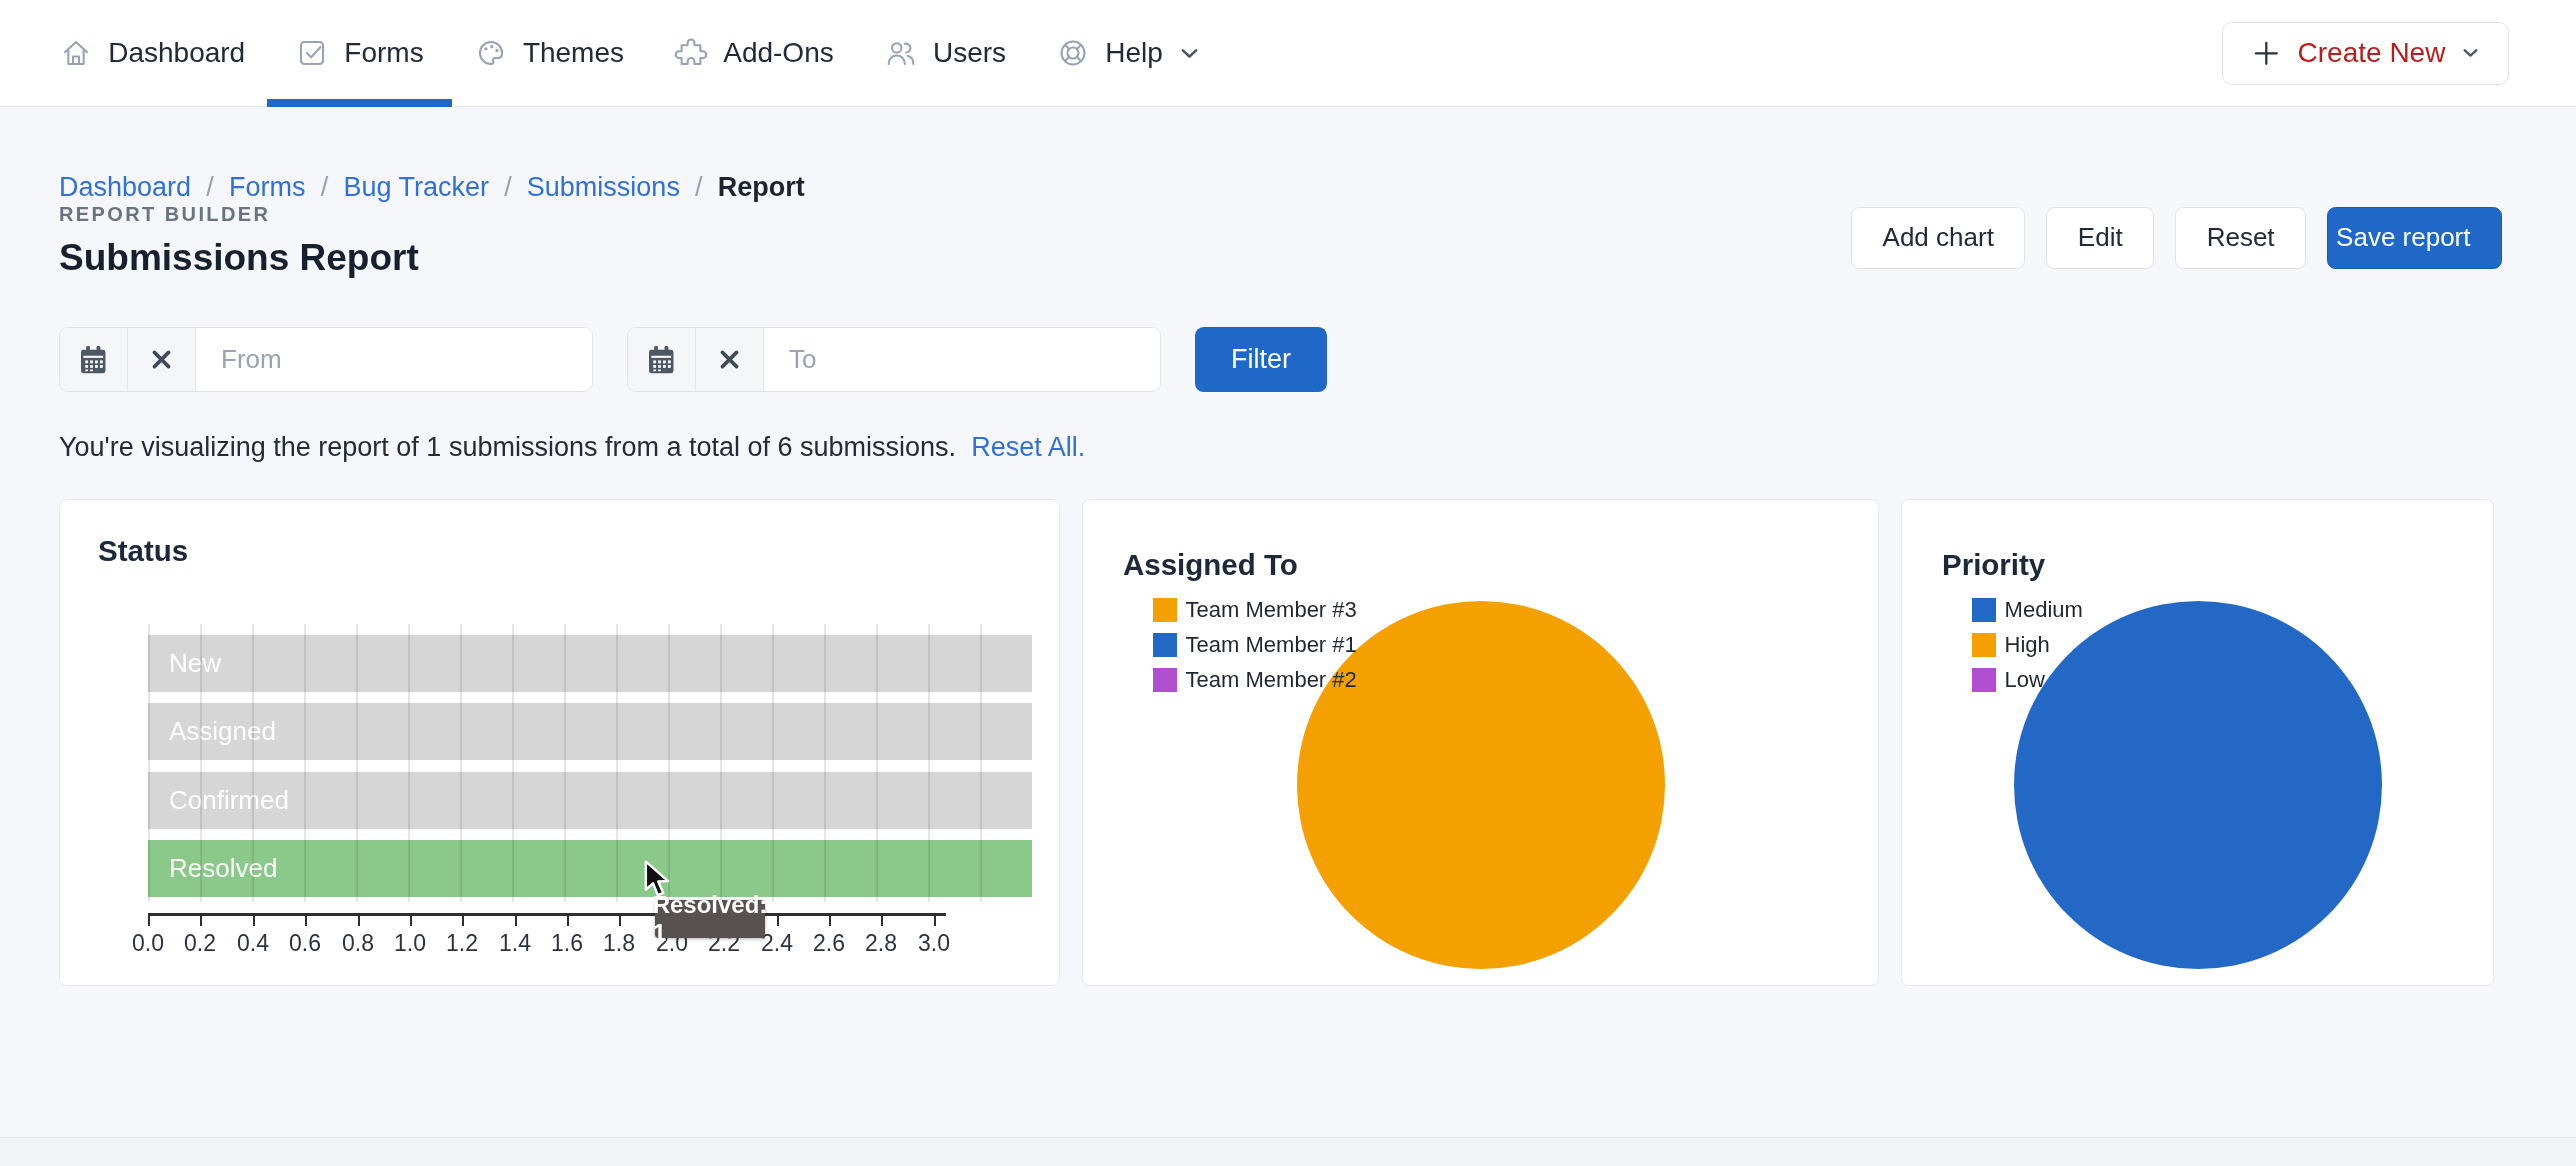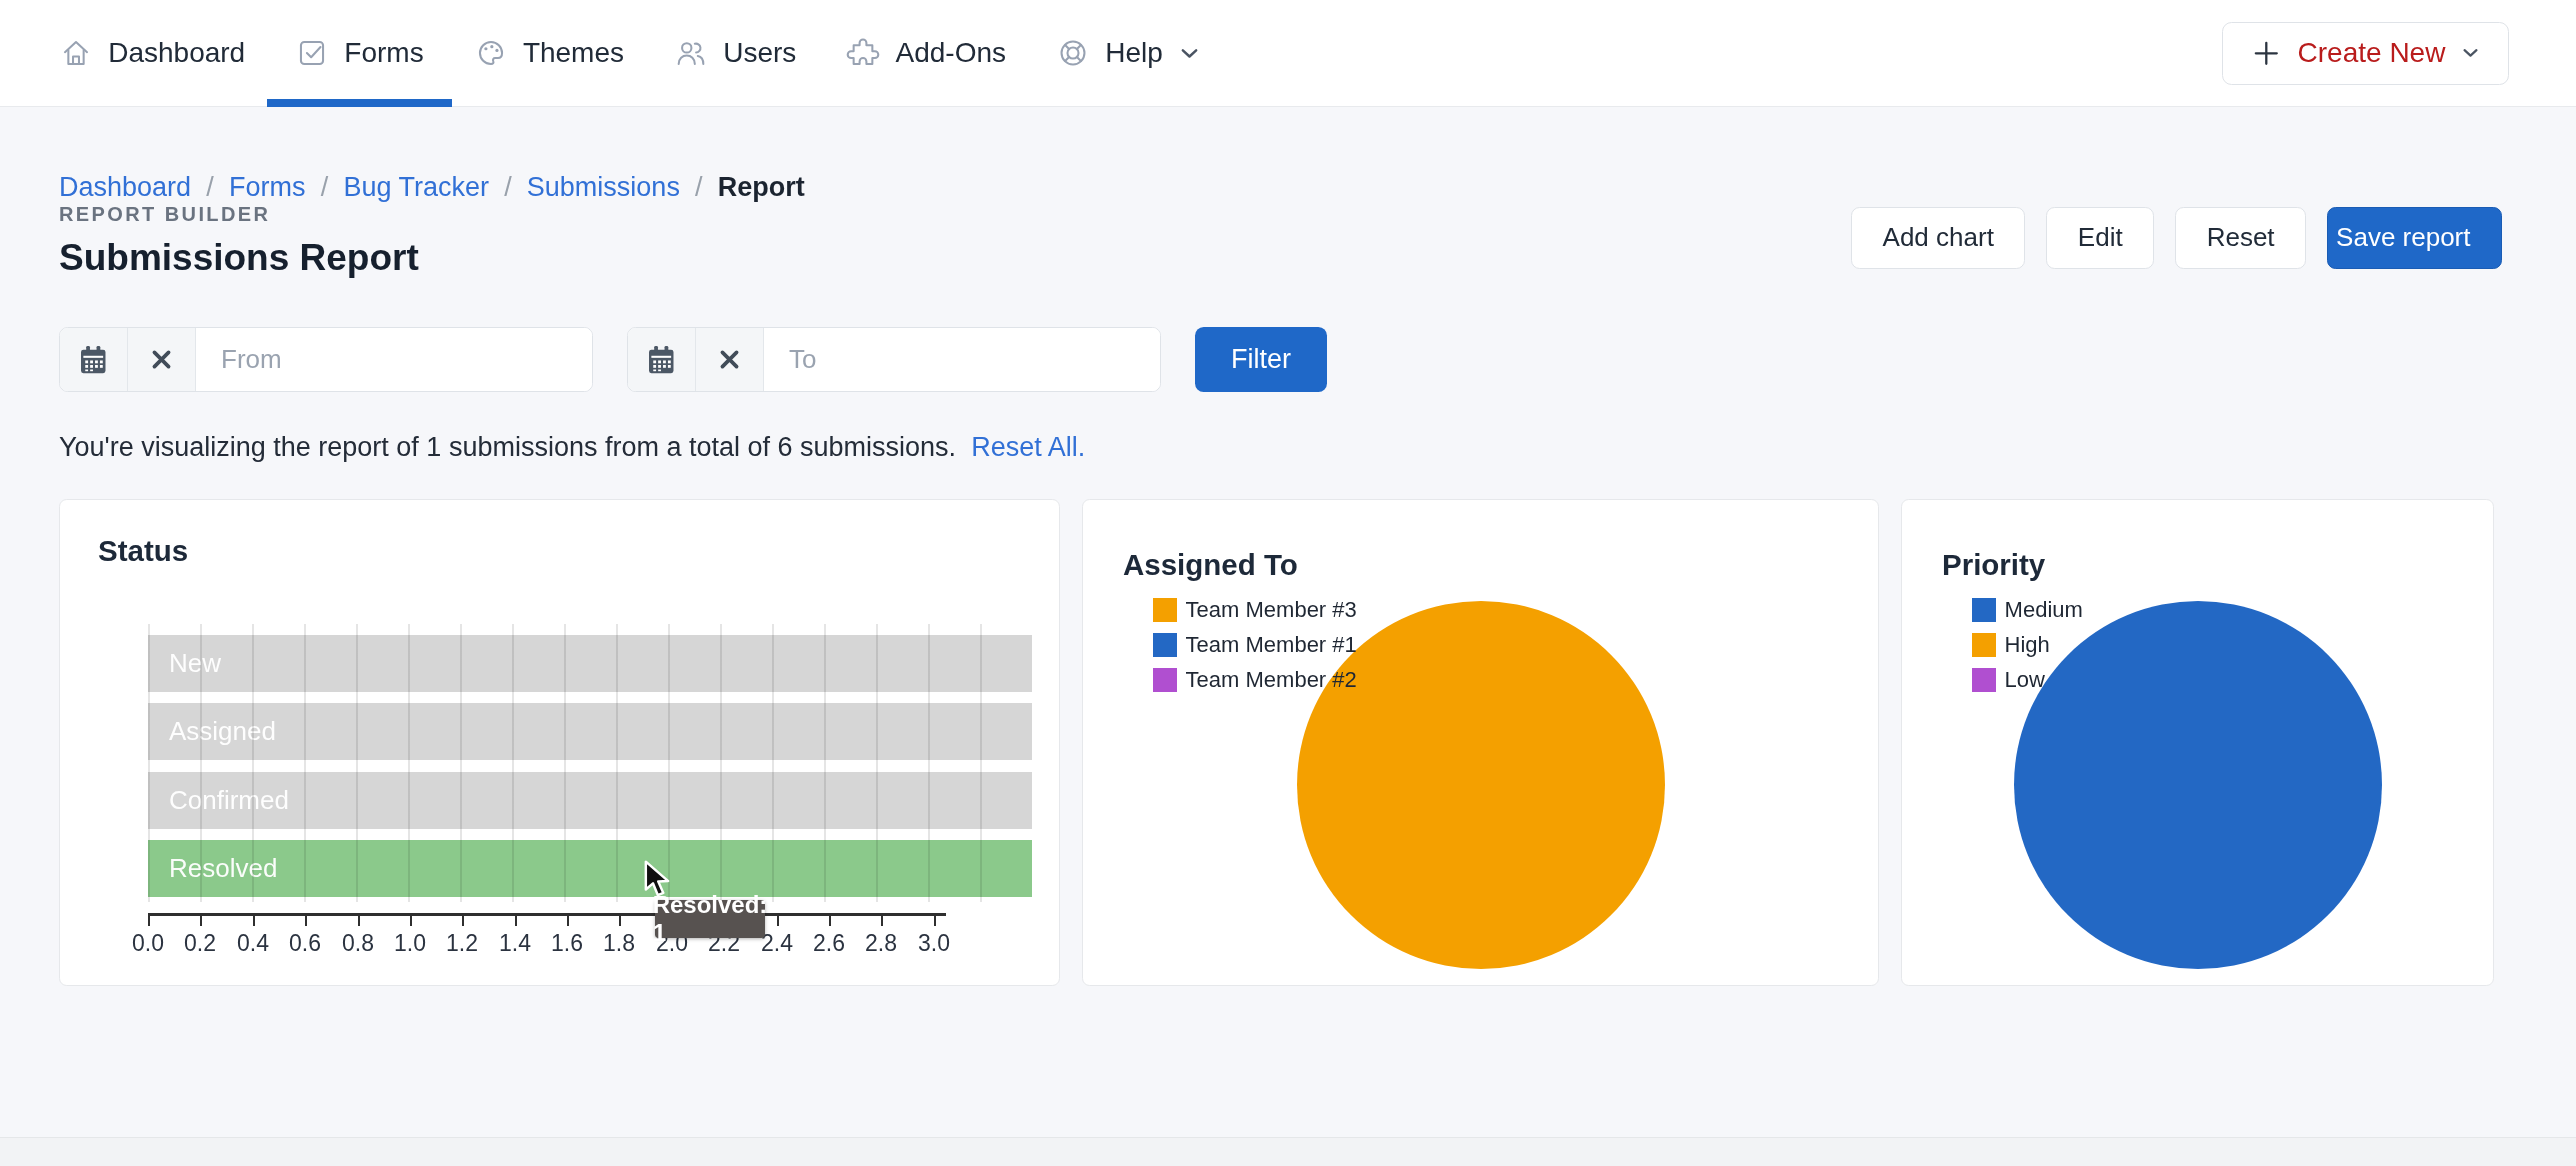--- a/index.html
+++ b/index.html
@@ -159,36 +159,36 @@
           <circle cx="21" cy="12.5" r="1.9" fill="#98a2b2" stroke="none"></circle>
           <circle cx="27" cy="17" r="1.9" fill="#98a2b2" stroke="none"></circle>
         </svg>
       </span>
       <span class="nav-label">Themes</span>
     </div>
 
     <div class="nav-item">
       <span class="nav-icon">
         <svg width="34" height="34" viewBox="0 0 40 40" fill="none" stroke="#98a2b2" stroke-width="2.4" stroke-linecap="round" stroke-linejoin="round">
+          <path d="M16 8 a4 4 0 0 1 8 0 v3 h7 v7 h3 a4 4 0 0 1 0 8 h-3 v7 h-7 v-3 a4 4 0 0 0 -8 0 v3 H9 v-7 H6 a4 4 0 0 1 0 -8 h3 v-7 h7 z"></path>
+        </svg>
+      </span>
+      <span class="nav-label">Add-Ons</span>
+    </div>
+
+    <div class="nav-item">
+      <span class="nav-icon">
+        <svg width="34" height="34" viewBox="0 0 40 40" fill="none" stroke="#98a2b2" stroke-width="2.4" stroke-linecap="round" stroke-linejoin="round">
           <circle cx="15" cy="14" r="5.5"></circle>
           <path d="M5.5 33 c0 -6.5 4.5 -10 9.5 -10 s9.5 3.5 9.5 10"></path>
           <path d="M24.5 9.2 a5.2 5.2 0 1 1 1.5 10.2"></path>
           <path d="M28 23.5 c4.5 0.8 6.5 4.7 6.5 9.5"></path>
         </svg>
       </span>
       <span class="nav-label">Users</span>
-    </div>
-
-    <div class="nav-item">
-      <span class="nav-icon">
-        <svg width="34" height="34" viewBox="0 0 40 40" fill="none" stroke="#98a2b2" stroke-width="2.4" stroke-linecap="round" stroke-linejoin="round">
-          <path d="M16 8 a4 4 0 0 1 8 0 v3 h7 v7 h3 a4 4 0 0 1 0 8 h-3 v7 h-7 v-3 a4 4 0 0 0 -8 0 v3 H9 v-7 H6 a4 4 0 0 1 0 -8 h3 v-7 h7 z"></path>
-        </svg>
-      </span>
-      <span class="nav-label">Add-Ons</span>
     </div>
 
     <div class="nav-item">
       <span class="nav-icon">
         <svg width="34" height="34" viewBox="0 0 40 40" fill="none" stroke="#98a2b2" stroke-width="2.4" stroke-linecap="round">
           <circle cx="20" cy="20" r="13.5"></circle>
             <circle cx="20" cy="20" r="6.5"></circle>
           <path d="M24.6 15.4 L29.3 10.7 M24.6 24.6 L29.3 29.3 M15.4 24.6 L10.7 29.3 M15.4 15.4 L10.7 10.7"></path>
         </svg>
       </span>

